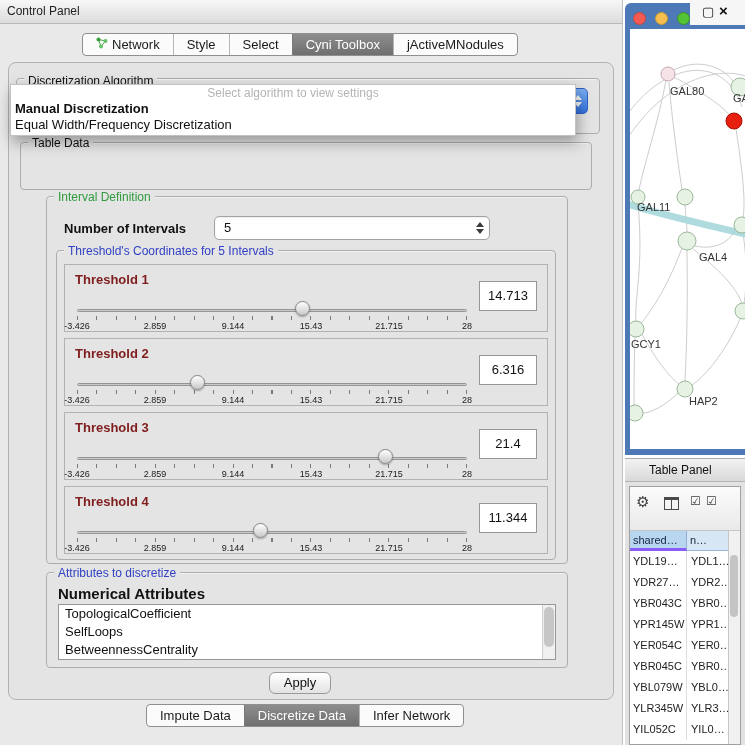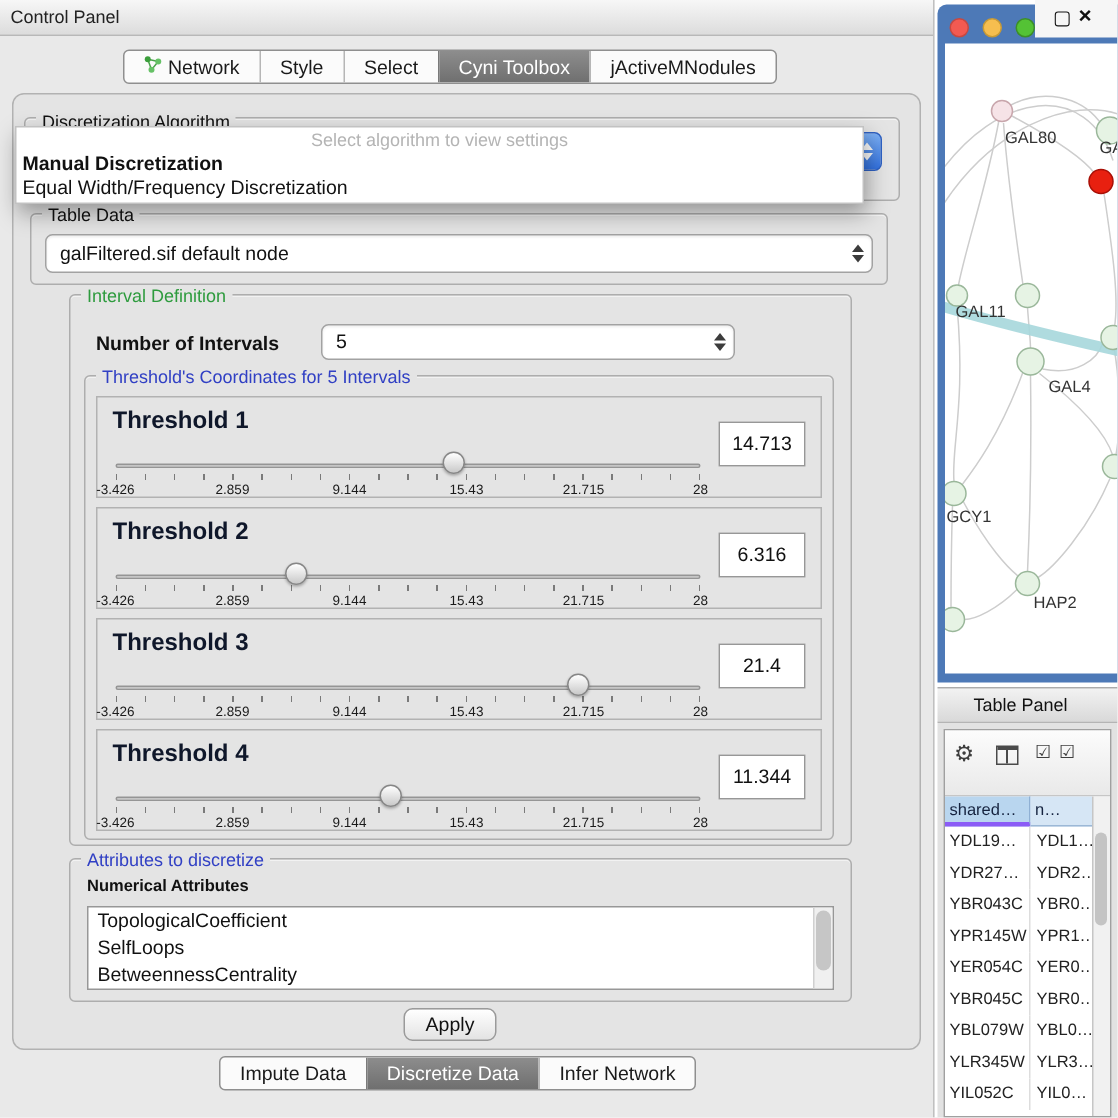--- a/index.html
+++ b/index.html
@@ -34,21 +34,21 @@
 
   
   #algo-popup { position:absolute; left:10px; top:84px; width:566px; height:52px; background:#fff; border:1px solid #c2c2c2; box-shadow:2px 6px 14px rgba(0,0,0,.35); z-index:20; }
   #algo-popup .prompt { text-align:center; font-size:12px; color:#b4b4b4; margin-top:1px; }
   #algo-popup .opt { font-size:13px; color:#111; padding-left:4px; margin-top:1px; white-space:nowrap; }
   #algo-popup .opt.b { font-weight:bold; }
   #algo-combo-stepper { position:absolute; left:566px; top:88px; width:22px; height:26px; background:linear-gradient(#7cb0f5,#3272e2); border:1px solid #2f62c4; border-radius:5px; z-index:5; }
 
   
   .thr { position:absolute; left:64px; width:484px; height:68px; border:1px solid #b2b2b2; }
-  .thr-label { position:absolute; left:10px; top:7px; font-size:16px; font-weight:bold; color:#0f172a; }
+  .thr-label { position:absolute; left:10px; top:7px; font-size:13px; font-weight:bold; color:#7f1d1d; }
   .valbox { position:absolute; right:10px; top:16px; width:58px; height:30px; background:#fff; border:1px solid #979797; font-size:13px; color:#111; text-align:center; line-height:28px; }
   .sliderzone { position:absolute; left:12px; top:0; width:390px; height:100%; }
   .track { position:absolute; left:0; width:390px; top:44px; height:3px; background:linear-gradient(#bdbdbd,#d8d8d8); border:1px solid #959595; border-radius:2px; }
   .ticksrow { position:absolute; left:0; width:390px; top:51px; height:4px; background:repeating-linear-gradient(to right,#7a7a7a 0,#7a7a7a 1px,transparent 1px,transparent 19.45px); }
   .thumb { position:absolute; top:36px; width:15px; height:15px; border-radius:50%; background:linear-gradient(#ffffff,#c9c9c9); border:1px solid #868686; box-shadow:0 1px 2px rgba(0,0,0,.3); }
   .scale { position:absolute; left:0; top:56px; width:390px; height:11px; }
   .slabel { position:absolute; transform:translateX(-50%); font-size:9px; color:#1a1a1a; white-space:nowrap; }
 
   
   #attr-list { position:absolute; left:58px; top:604px; width:498px; height:56px; background:#fff; border:1px solid #979797; overflow:hidden; }
@@ -133,27 +133,20 @@
   </div>
 
   <div id="algo-popup">
     <div class="prompt">Select algorithm to view settings</div>
     <div class="opt b">Manual Discretization</div>
     <div class="opt">Equal Width/Frequency Discretization</div>
   </div>
 
   <div class="gbox" style="left:20px; top:142px; width:572px; height:48px;"></div>
   <span class="gtitle" style="left:28px; top:136px;">Table Data</span>
-  <div class="combo" style="left:30px; top:156px; width:552px; height:26px;">
-    <span class="val" style="line-height:24px;">galFiltered.sif default node</span>
-    <div class="stepper">
-        <div class="tri-up"></div>
-        <div class="tri-down"></div>
-      </div>
-  </div>
 
   <div class="gbox" style="left:46px; top:196px; width:522px; height:368px;"></div>
   <span class="gtitle green" style="left:54px; top:190px;">Interval Definition</span>
 
   <span style="position:absolute; left:64px; top:221px; font-size:13px; font-weight:bold; color:#111;">Number of Intervals</span>
   <div class="combo" style="left:214px; top:216px; width:276px; height:24px;">
     <span class="val" style="line-height:22px;">5</span>
     <div class="stepper">
         <div class="tri-up"></div>
         <div class="tri-down"></div>
@@ -230,21 +223,21 @@
         <span class="slabel" style="left:40%">9.144</span>
         <span class="slabel" style="left:60%">15.43</span>
         <span class="slabel" style="left:80%">21.715</span>
         <span class="slabel" style="left:100%">28</span>
       </div>
     </div>
   </div>
 
   <div class="gbox" style="left:46px; top:572px; width:522px; height:96px;"></div>
   <span class="gtitle blue" style="left:54px; top:566px;">Attributes to discretize</span>
-  <span style="position:absolute; left:58px; top:585px; font-size:11px; font-weight:bold; color:#111;">Numerical Attributes</span>
+  <span style="position:absolute; left:58px; top:585px; font-size:15px; font-weight:bold; color:#111;">Numerical Attributes</span>
 
   <div id="attr-list">
     <div class="litem">TopologicalCoefficient</div>
     <div class="litem">SelfLoops</div>
     <div class="litem">BetweennessCentrality</div>
     <div id="attr-scroll-track">
       <div id="attr-scroll-thumb"></div>
     </div>
   </div>
 

